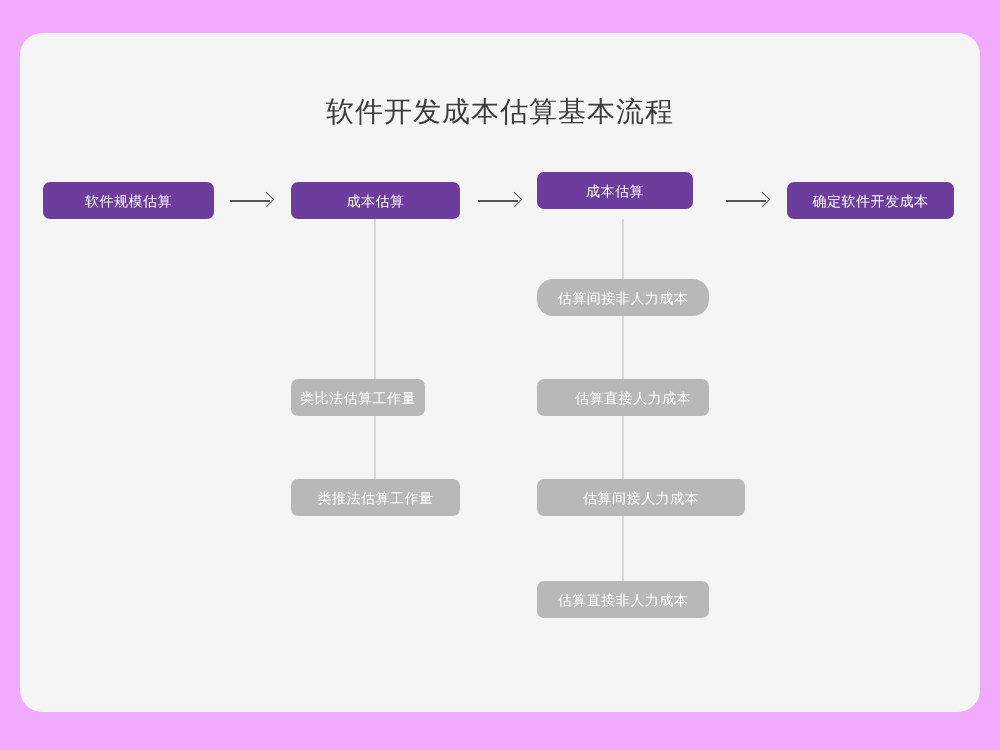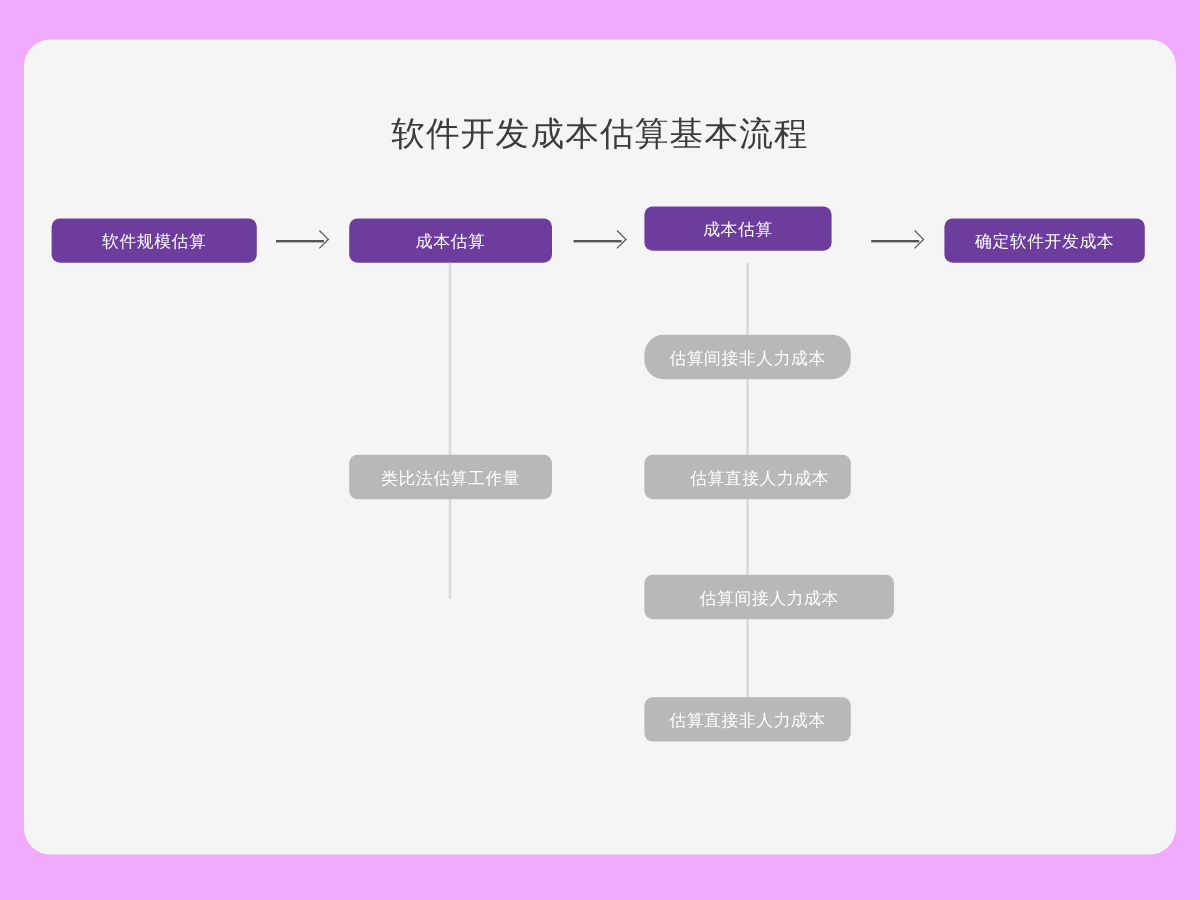--- a/index.html
+++ b/index.html
@@ -137,24 +137,27 @@
     <div class="head"></div>
   </div>
 
   <div class="node primary" style="left:787px; top:182px; width:167px;text-align:right;">
     <span>确定软件开发成本</span>
   </div>
 
   <div class="connector" style="left:374px; top:219px; height:280px;"></div>
 
 
-  <div class="node secondary" style="left:291px; top:379px; width:169px;text-align:center;">
+  <div class="node secondary" style="left:291px; top:379px; width:134px;text-align:center;">
     <span>类比法估算工作量</span>
   </div>
 
+  <div class="node secondary" style="left:291px; top:479px; width:169px;">
+    <span>类推法估算工作量</span>
+  </div>
 
   <div class="connector" style="left:622px; top:219px; height:382px;"></div>
 
   <div class="node secondary" style="left:537px; top:279px; width:172px;border-radius:16px;">
     <span>估算间接非人力成本</span>
   </div>
 
   <div class="node secondary" style="left:537px; top:379px; width:172px;padding-left:20px;">
     <span>估算直接人力成本</span>
   </div>

